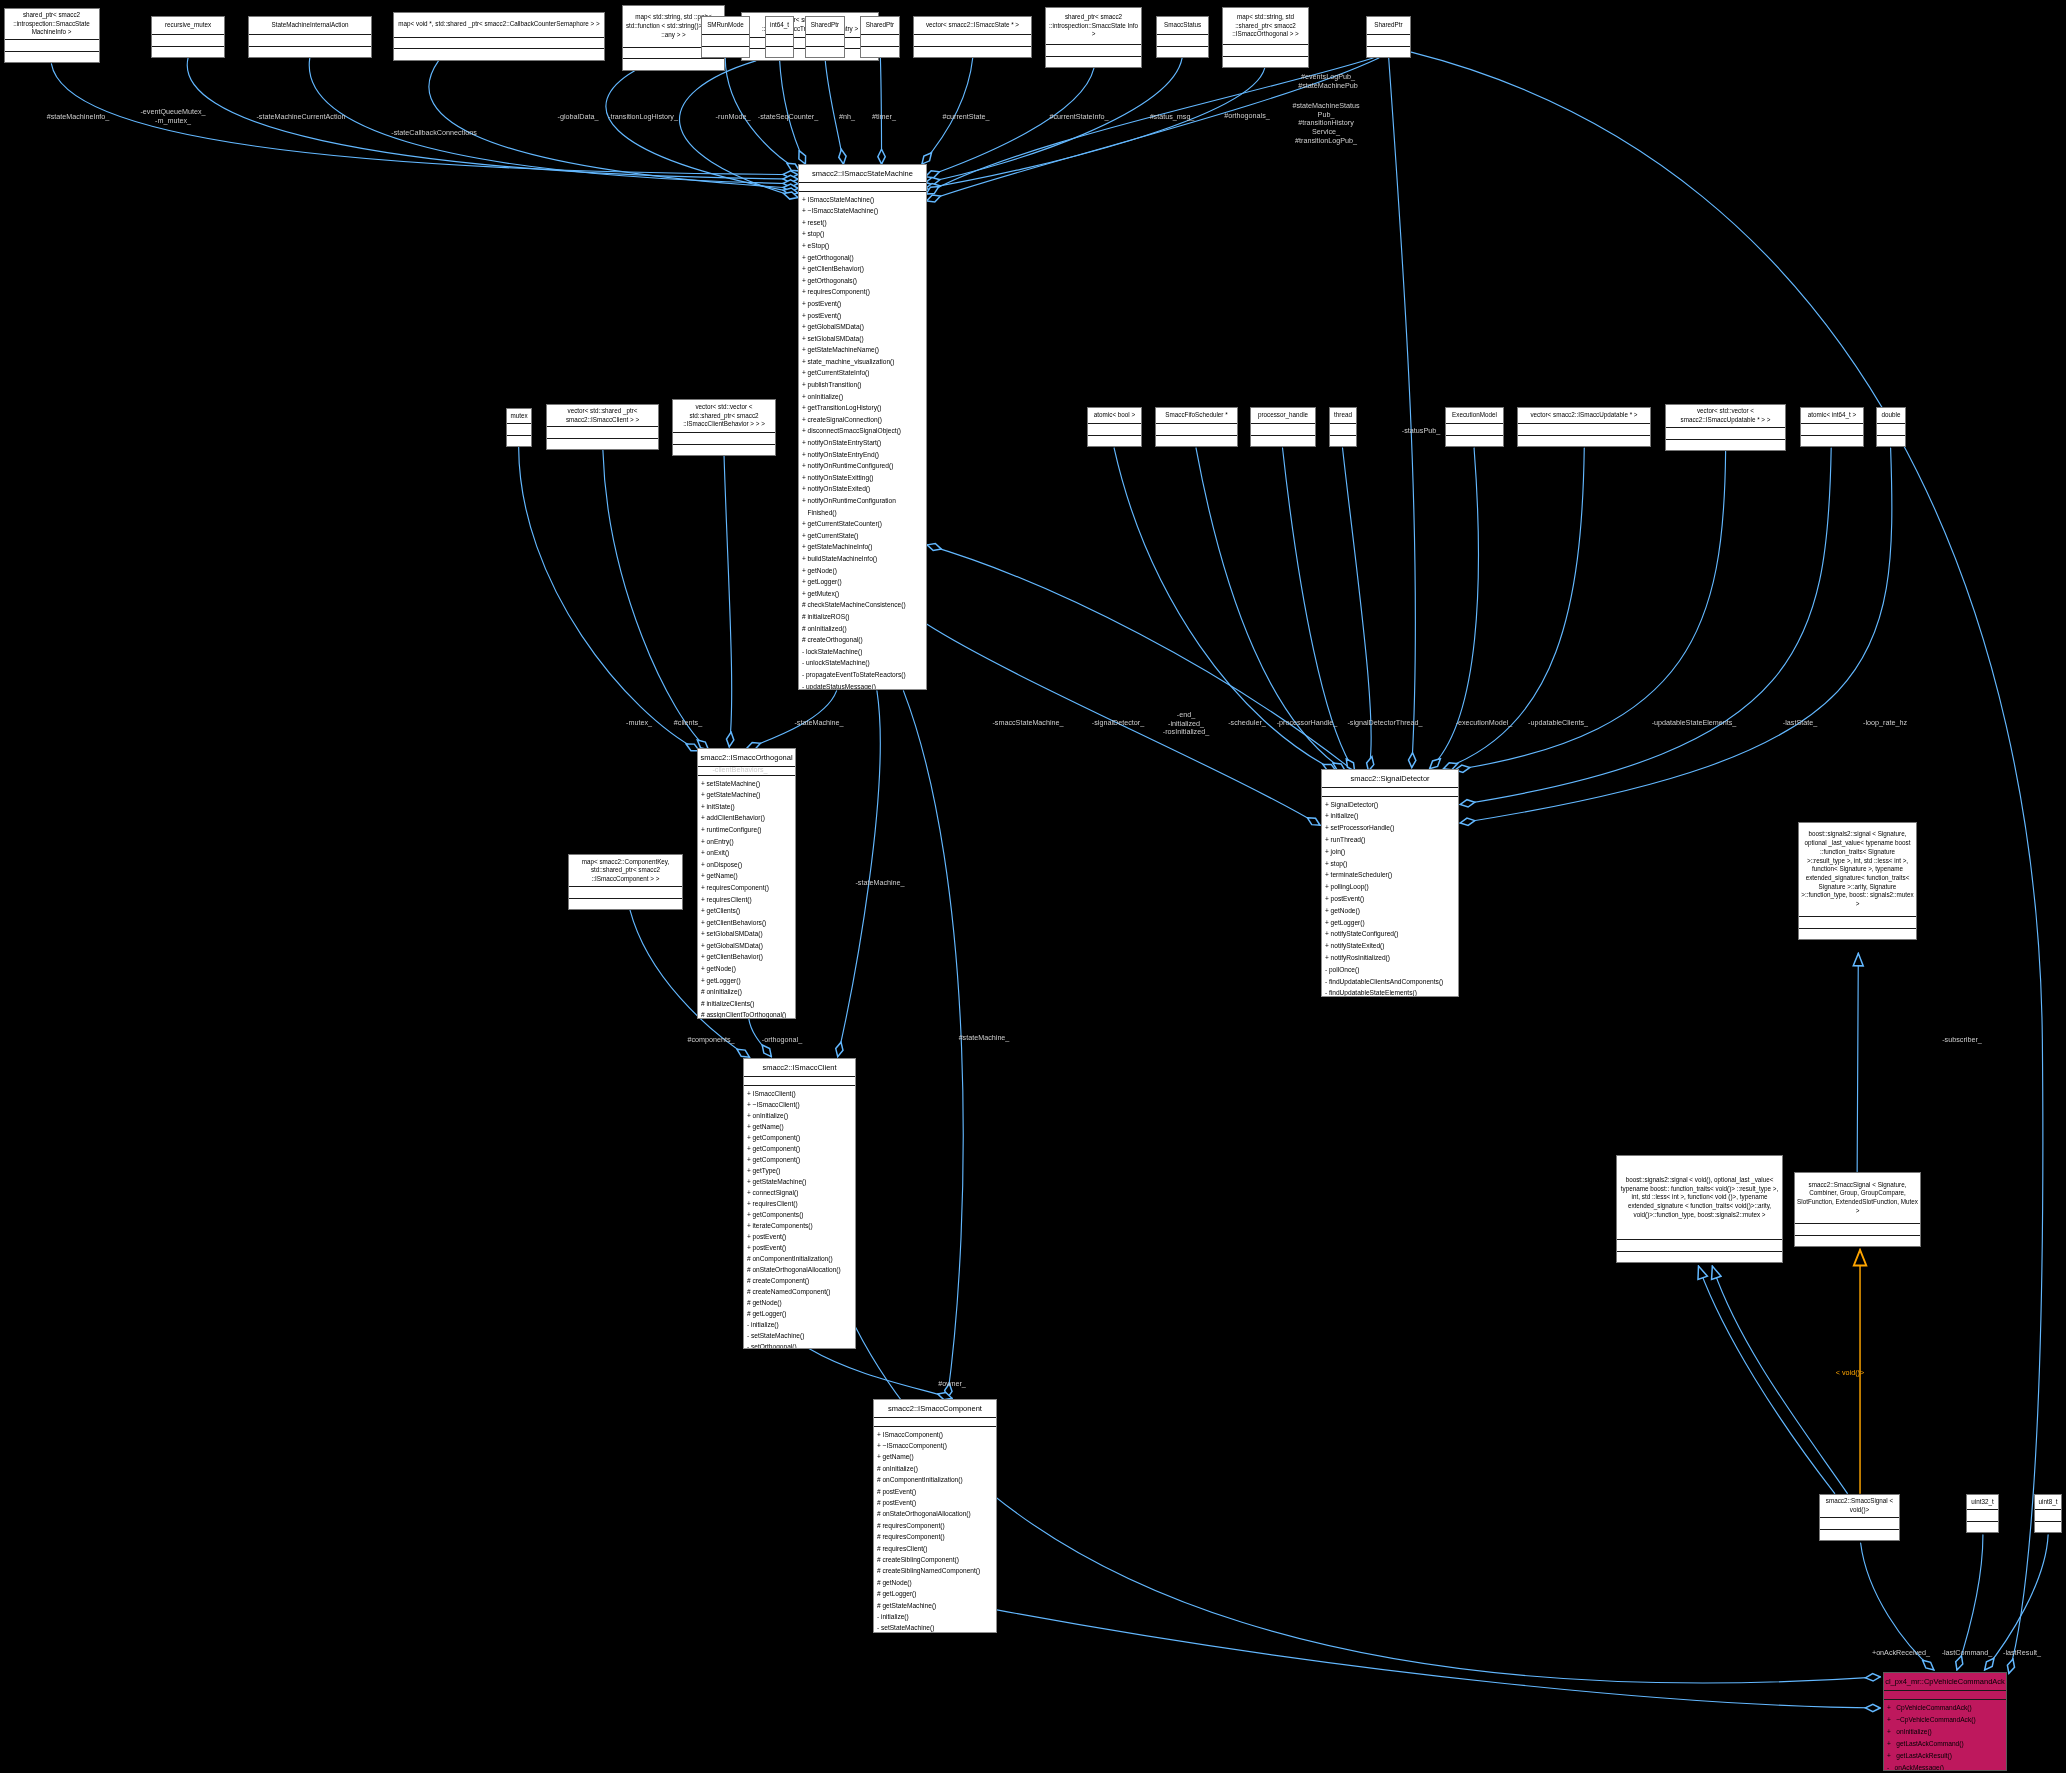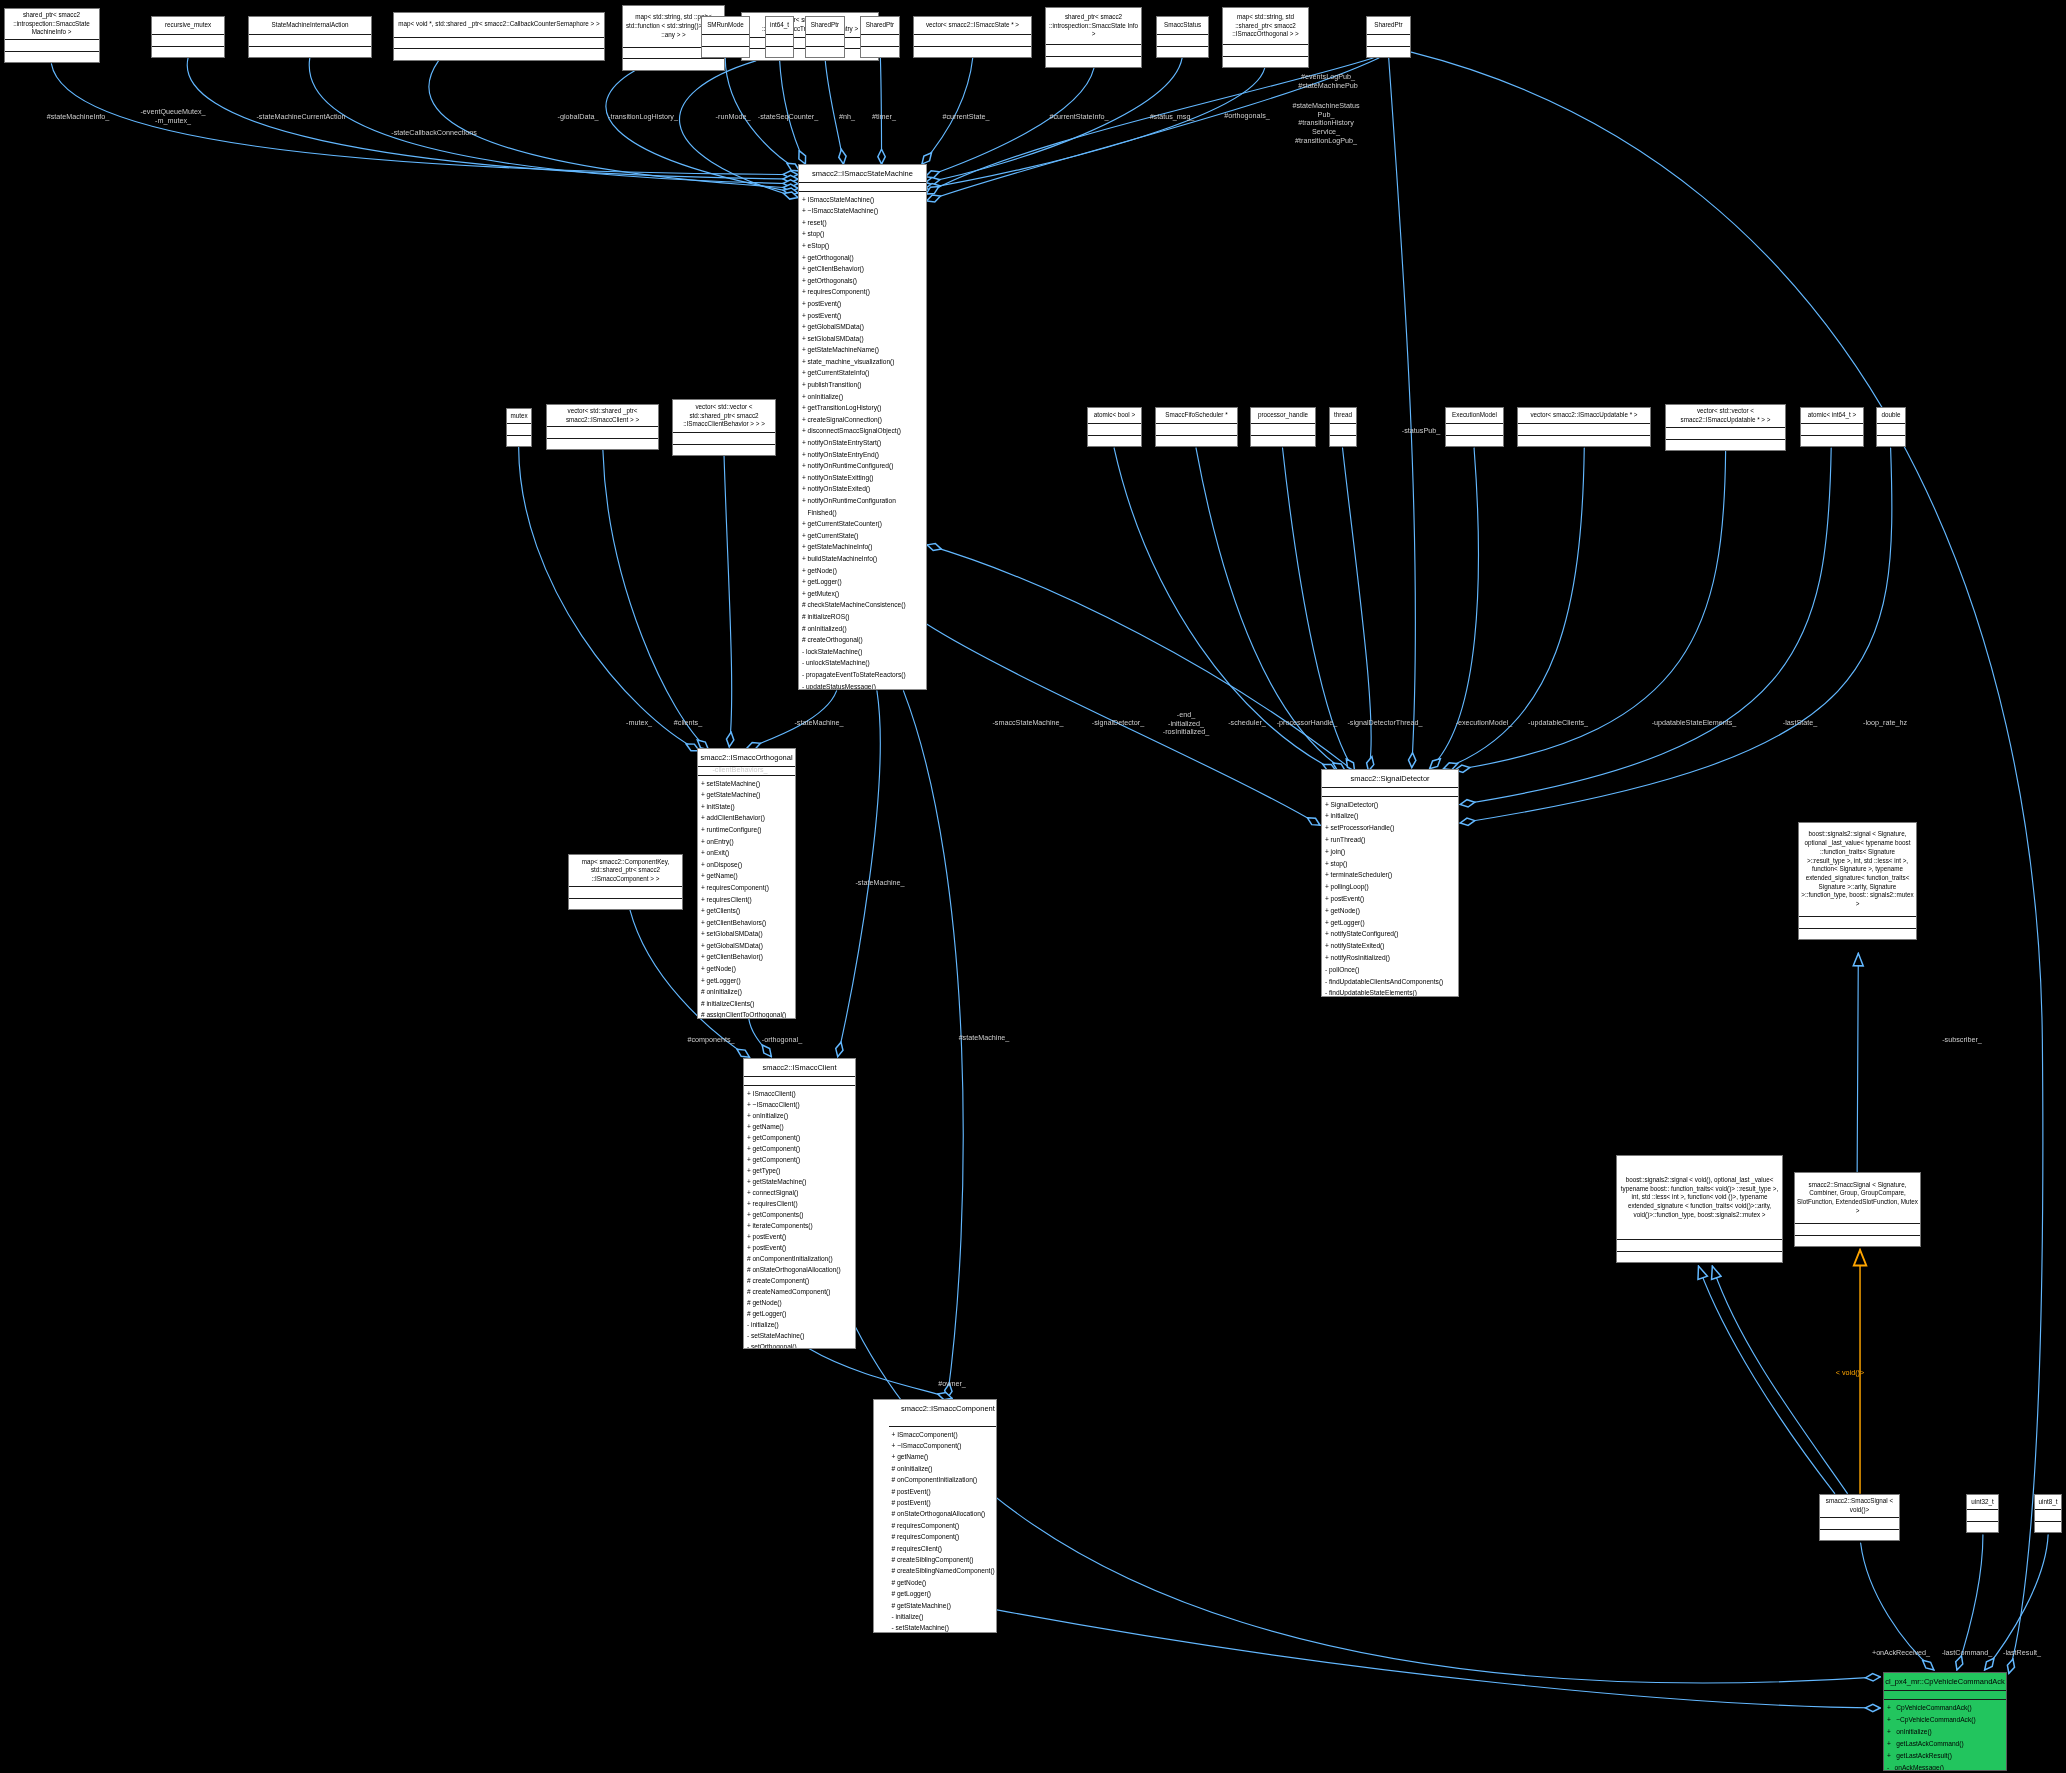--- a/index.html
+++ b/index.html
@@ -5,21 +5,21 @@
   html,body{margin:0;padding:0;background:#000;}
   body{font-family:"Liberation Sans","DejaVu Sans",sans-serif;}
   #diagram-stage{position:relative;width:2066px;height:1774px;background:#000;overflow:hidden;}
   #edge-layer{position:absolute;left:0;top:0;width:2066px;height:1774px;}
   .edge{stroke:#63B8FF;stroke-width:2;fill:none;stroke-linecap:round;}
   .edge.k-inh2{stroke:#FFA500;stroke-width:2.5;}
   .node{position:absolute;box-sizing:border-box;background:#fff;color:#000;
         display:flex;flex-direction:column;overflow:hidden;}
   .node.type{border:1.7px solid #787878;}
   .node.cls{border:1.2px solid #8d8d8d;}
-  .node.main{border:1.2px solid #5a5a5a;background:#22c55e;}
+  .node.main{border:1.2px solid #5a5a5a;background:#be185d;}
   .ntitle{display:flex;align-items:center;justify-content:center;text-align:center;}
   .node.type .ntitle{flex:1;font-size:6.3px;line-height:8.7px;padding:1.2px 1.7px;}
   .node.cls .ntitle,.node.main .ntitle{flex:0 0 auto;min-height:14px;font-size:7.5px;padding:1.7px 1.2px;}
   .attrs{border-top:1.2px solid #1a1a1a;}
   .node.type .attrs{height:10.4px;flex:0 0 auto;}
   .node.cls .attrs,.node.main .attrs{height:8px;flex:0 0 auto;}
   .methods{border-top:1.2px solid #1a1a1a;flex:1;font-size:6.6px;padding:1.2px 1.2px 0 2.9px;overflow:hidden;}
   .mrow{white-space:pre;}
   .elabel{position:absolute;transform:translateX(-50%);color:#cdcdcd;font-size:7.2px;
           line-height:8.7px;white-space:pre;text-align:center;}
@@ -351,21 +351,21 @@
         <div class="mrow"># onStateOrthogonalAllocation()</div>
         <div class="mrow"># createComponent()</div>
         <div class="mrow"># createNamedComponent()</div>
         <div class="mrow"># getNode()</div>
         <div class="mrow"># getLogger()</div>
         <div class="mrow">- initialize()</div>
         <div class="mrow">- setStateMachine()</div>
         <div class="mrow">- setOrthogonal()</div>
       </div>
     </div>
-    <div class="node cls" style="left: 873px; top: 1399px; width: 124px; height: 234px; align-items: flex-end;">
+    <div class="node cls" style="left: 873px; top: 1399px; width: 124px; height: 234px;">
       <div class="ntitle">smacc2::ISmaccComponent</div>
       <div class="attrs"></div>
       <div class="methods" style="line-height: 11.4px;">
         <div class="mrow">+ ISmaccComponent()</div>
         <div class="mrow">+ ~ISmaccComponent()</div>
         <div class="mrow">+ getName()</div>
         <div class="mrow"># onInitialize()</div>
         <div class="mrow"># onComponentInitialization()</div>
         <div class="mrow"># postEvent()</div>
         <div class="mrow"># postEvent()</div>

